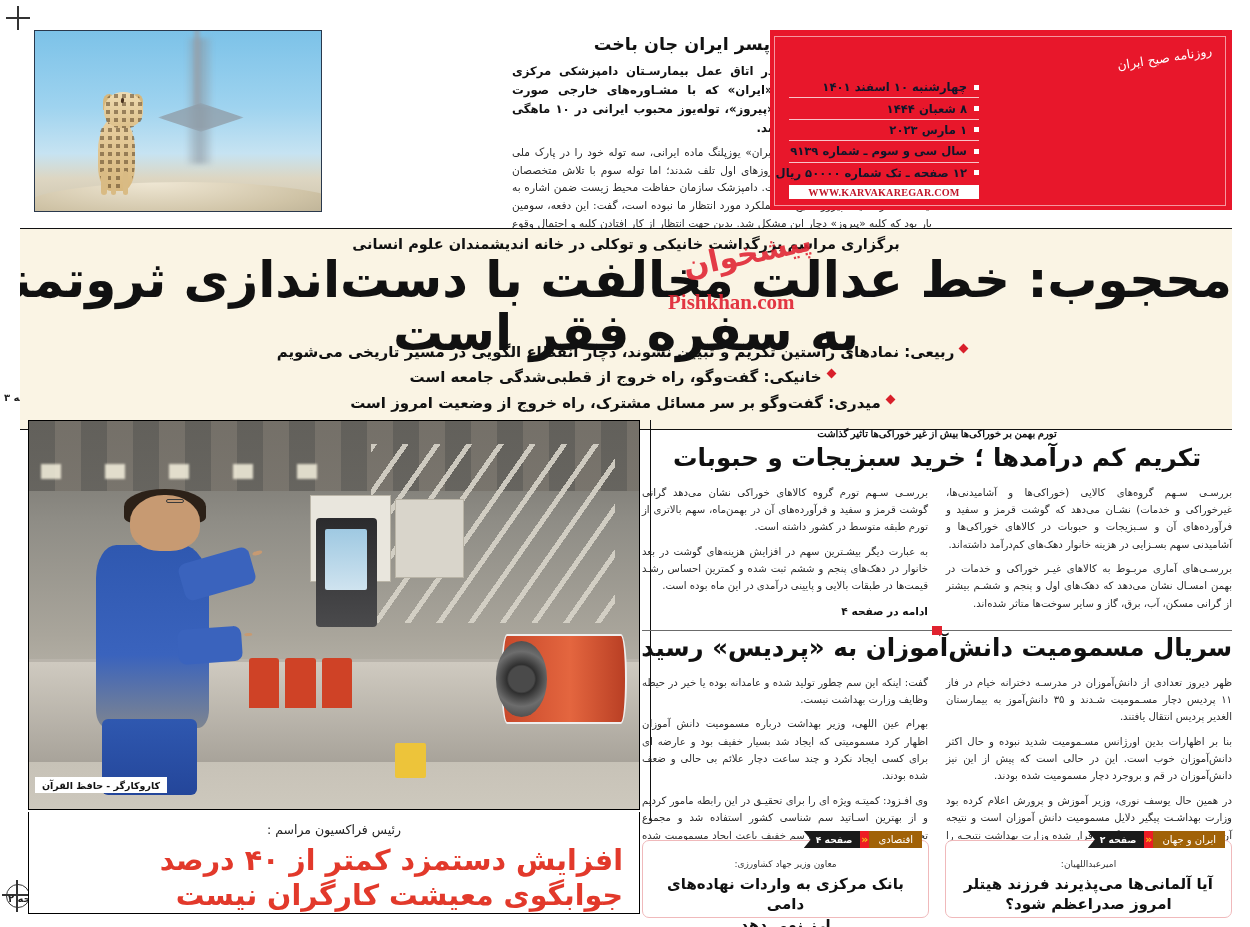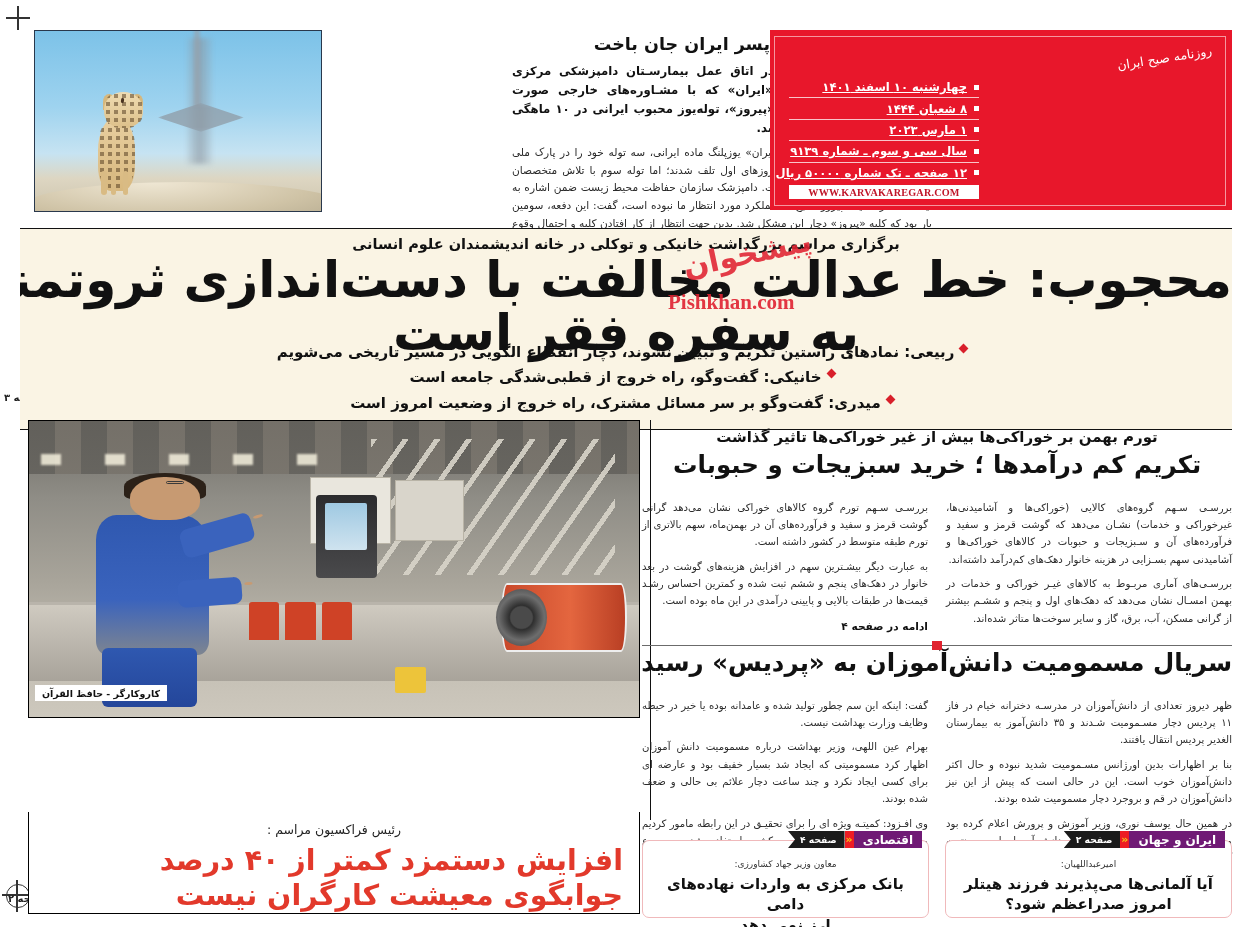--- a/index.html
+++ b/index.html
@@ -65,21 +65,21 @@
 
   
   .masthead{position:absolute;right:0;top:8px;width:462px;height:180px;
     background:#e8172b;box-sizing:border-box;padding:6px;}
   .mast-inner{position:relative;width:100%;height:100%;border:1px solid rgba(255,255,255,.55);}
   .mast-logo{position:absolute;right:6px;top:-4px;width:260px;height:170px;
     color:#fff;font-weight:bold;font-size:74px;line-height:150px;text-align:center;
     letter-spacing:-2px;white-space:nowrap;}
   .mast-tag{position:absolute;right:14px;top:6px;color:#fff;font-size:12.5px;
     transform:rotate(-9deg);transform-origin:right top;white-space:nowrap;}
-  .mast-lines{position:absolute;right:246px;top:40px;width:190px;color:#ffffff;text-decoration:underline;}
+  .mast-lines{position:absolute;right:246px;top:40px;width:190px;color:#0f172a;}
   .mast-line{display:flex;align-items:center;justify-content:flex-start;
     gap:7px;font-size:11.6px;font-weight:bold;padding:3.2px 0;
     border-bottom:1px solid rgba(255,255,255,.75);white-space:nowrap;}
   .mast-line:last-of-type{border-bottom:none;padding-left:18px;}
   .sq{width:5px;height:5px;background:#fff;flex:0 0 auto;}
   .mast-url{position:absolute;right:246px;bottom:6px;width:190px;background:#fff;color:#c0172a;
     font-size:10.2px;font-weight:bold;text-align:center;letter-spacing:.2px;padding:1.5px 0;
     font-family:"Liberation Serif",serif;direction:ltr;}
 
   
@@ -101,21 +101,21 @@
   .wm-fa{position:absolute;left:10px;top:4px;color:#e02231;font-weight:bold;
     font-size:30px;transform:rotate(-12deg);opacity:.88;white-space:nowrap;}
   .wm-en{position:absolute;left:-4px;top:58px;color:#e02231;font-weight:bold;
     font-size:21px;opacity:.9;direction:ltr;font-family:"Liberation Serif",serif;}
 
   .pagemark{position:absolute;font-size:10px;font-weight:bold;color:#222;white-space:nowrap;}
   .pagemark.p3{left:4px;top:392px;}
   .pagemark.p2{left:8px;top:893px;}
 
   
-  .mainphoto-box{position:absolute;left:28px;top:420px;width:612px;height:298px;
+  .mainphoto-box{position:absolute;left:28px;top:420px;width:612px;height:390px;
     border:1px solid #000;box-sizing:border-box;overflow:hidden;background:#8d8d88;}
   .factory{position:absolute;inset:0;
     background:linear-gradient(180deg,#6e6c66 0%,#8f8d86 26%,#a9a59b 55%,#c2bdb2 78%,#cdc8bd 100%);}
   .roof{position:absolute;left:0;top:0;width:100%;height:18%;
     background:repeating-linear-gradient(90deg,#5f5d58 0 26px,#767169 26px 52px);opacity:.8;}
   .lights{position:absolute;left:2%;top:11%;width:52%;height:4%;
     background:repeating-linear-gradient(90deg,#f5f0dd 0 20px,transparent 20px 64px);
     filter:blur(1.2px);opacity:.85;}
   .truss{position:absolute;right:4%;top:6%;width:40%;height:46%;
     background:repeating-linear-gradient(125deg,#d8d4c9 0 5px,transparent 5px 26px);opacity:.9;}
@@ -163,38 +163,38 @@
     border:1px solid #000;border-top:none;box-sizing:border-box;background:#fff;
     padding:8px 16px 0;}
   .lb-kicker{font-size:12.5px;text-align:center;color:#222;margin:2px 0 6px;}
   .lb-head{font-size:28.5px;font-weight:bold;color:#e2392b;
     line-height:1.24;white-space:nowrap;letter-spacing:-.3px;}
 
   
   .rightcol{position:absolute;right:18px;top:420px;width:590px;}
   .vrule{position:absolute;left:650px;top:420px;width:1px;height:400px;background:#111;}
 
-  .art-kicker{font-size:15px;font-weight:bold;text-align:center;margin:8px 0 4px;}
+  .art-kicker{font-size:10px;font-weight:bold;text-align:center;margin:8px 0 4px;font-family:Liberation Serif, serif;}
   .art-head{font-size:24.5px;font-weight:bold;text-align:center;margin:0 0 10px;
     line-height:1.25;white-space:nowrap;letter-spacing:-.3px;}
   .cols{display:flex;gap:18px;direction:rtl;}
-  .col{flex:1;font-size:10.1px;line-height:1.72;text-align:justify;color:#2b2b2b;margin-top:8px;}
+  .col{flex:1;font-size:10.1px;line-height:1.72;text-align:justify;color:#2b2b2b;}
   .col p{margin:0 0 7px;}
   .more{font-weight:bold;font-size:10.6px;color:#111;text-align:right;}
 
   .hr-dot{position:relative;height:1px;background:#6b6b6b;margin:10px 0 2px;}
   .hr-dot:after{content:"";position:absolute;left:50%;top:-4px;margin-left:-5px;
     width:10px;height:9px;background:#e0232f;}
 
   
   .teasers{position:absolute;right:18px;top:840px;width:590px;display:flex;gap:16px;direction:rtl;}
   .teaser{position:relative;flex:1;border:1px solid #f0b9bb;border-radius:7px;
     background:#fff;padding:18px 12px 10px;box-sizing:border-box;height:78px;}
   .teaser-tag{position:absolute;right:6px;top:-10px;display:flex;align-items:stretch;height:17px;}
-  .tag-red{background:#701a75;color:#fff;font-size:12px;font-weight:bold;
+  .tag-red{background:#a16207;color:#fff;font-size:10px;font-weight:normal;
     padding:0 9px;display:flex;align-items:center;white-space:nowrap;}
   .tag-chev{color:#f5c518;font-size:11px;font-weight:bold;background:#ed1c24;
     display:flex;align-items:center;padding:0 1px;}
   .tag-black{background:#1b1b1b;color:#fff;font-size:9.2px;font-weight:bold;
     padding:0 8px 0 12px;display:flex;align-items:center;white-space:nowrap;
     clip-path:polygon(0 0,100% 0,100% 100%,0 100%,7px 50%);}
   .teaser-kicker{font-size:9px;color:#333;text-align:center;margin:0 0 5px;}
   .teaser-head{font-size:15px;font-weight:bold;text-align:center;line-height:1.35;color:#111;}
 </style>
 </head>

